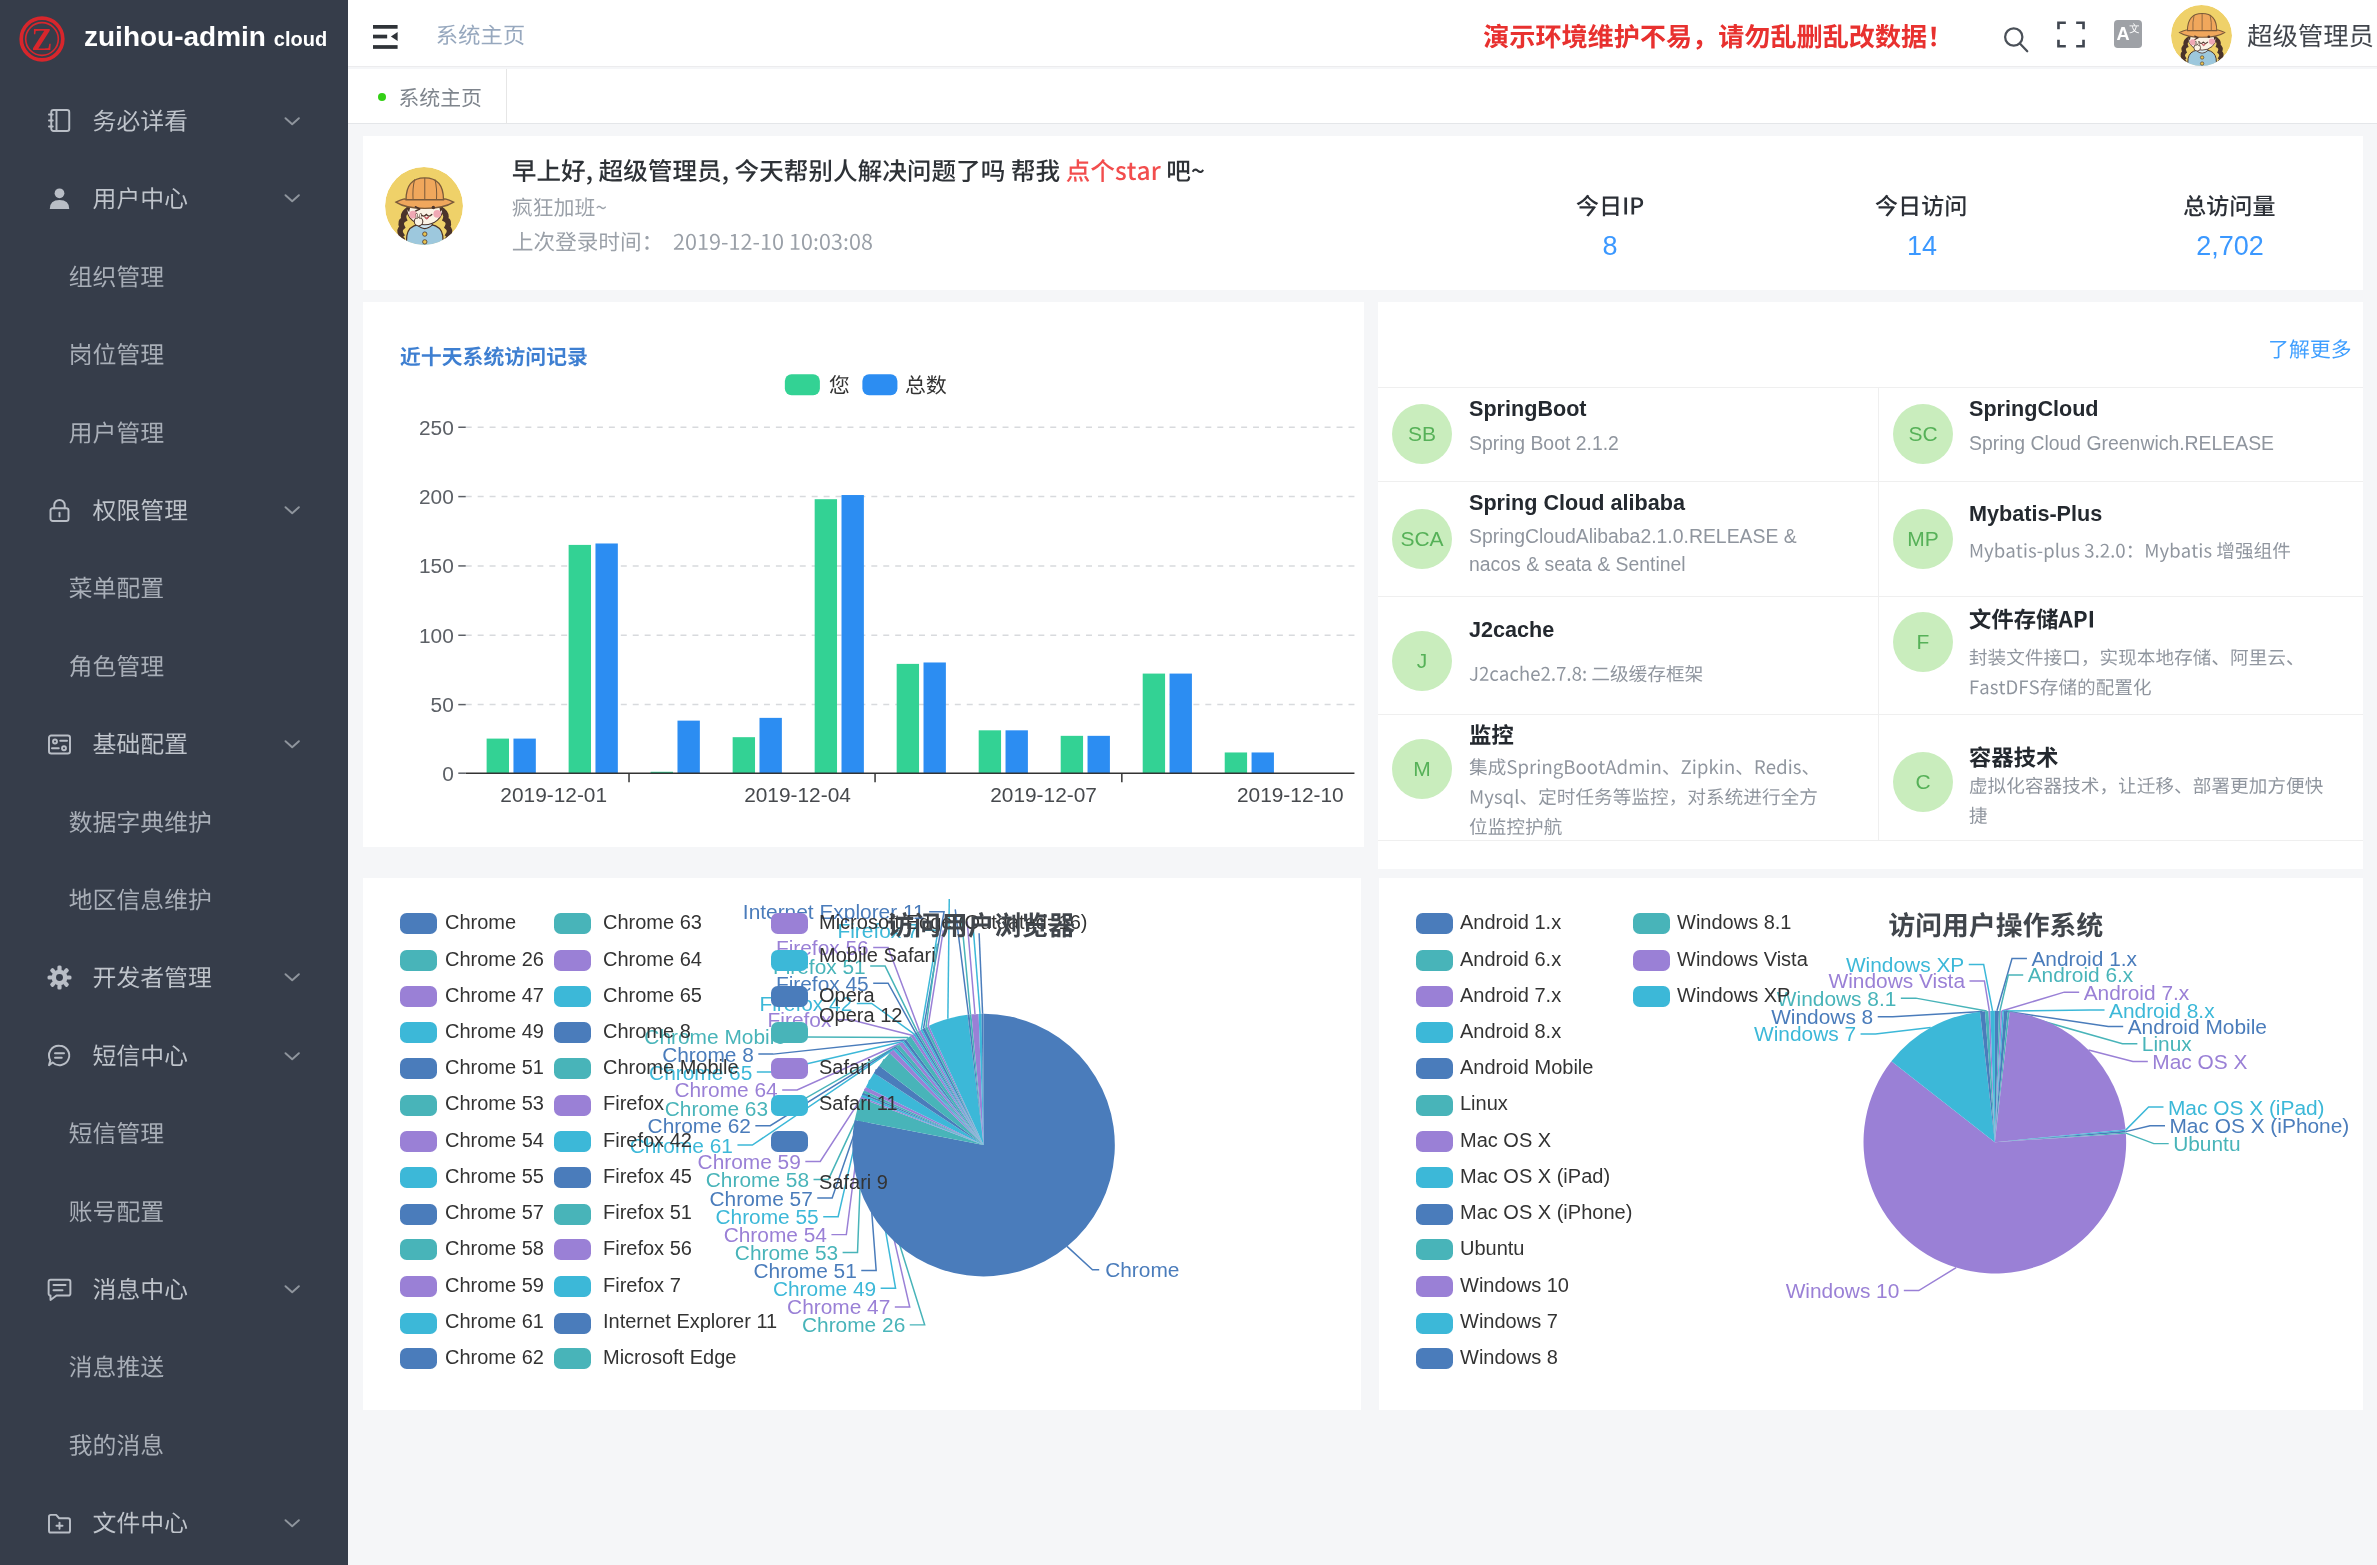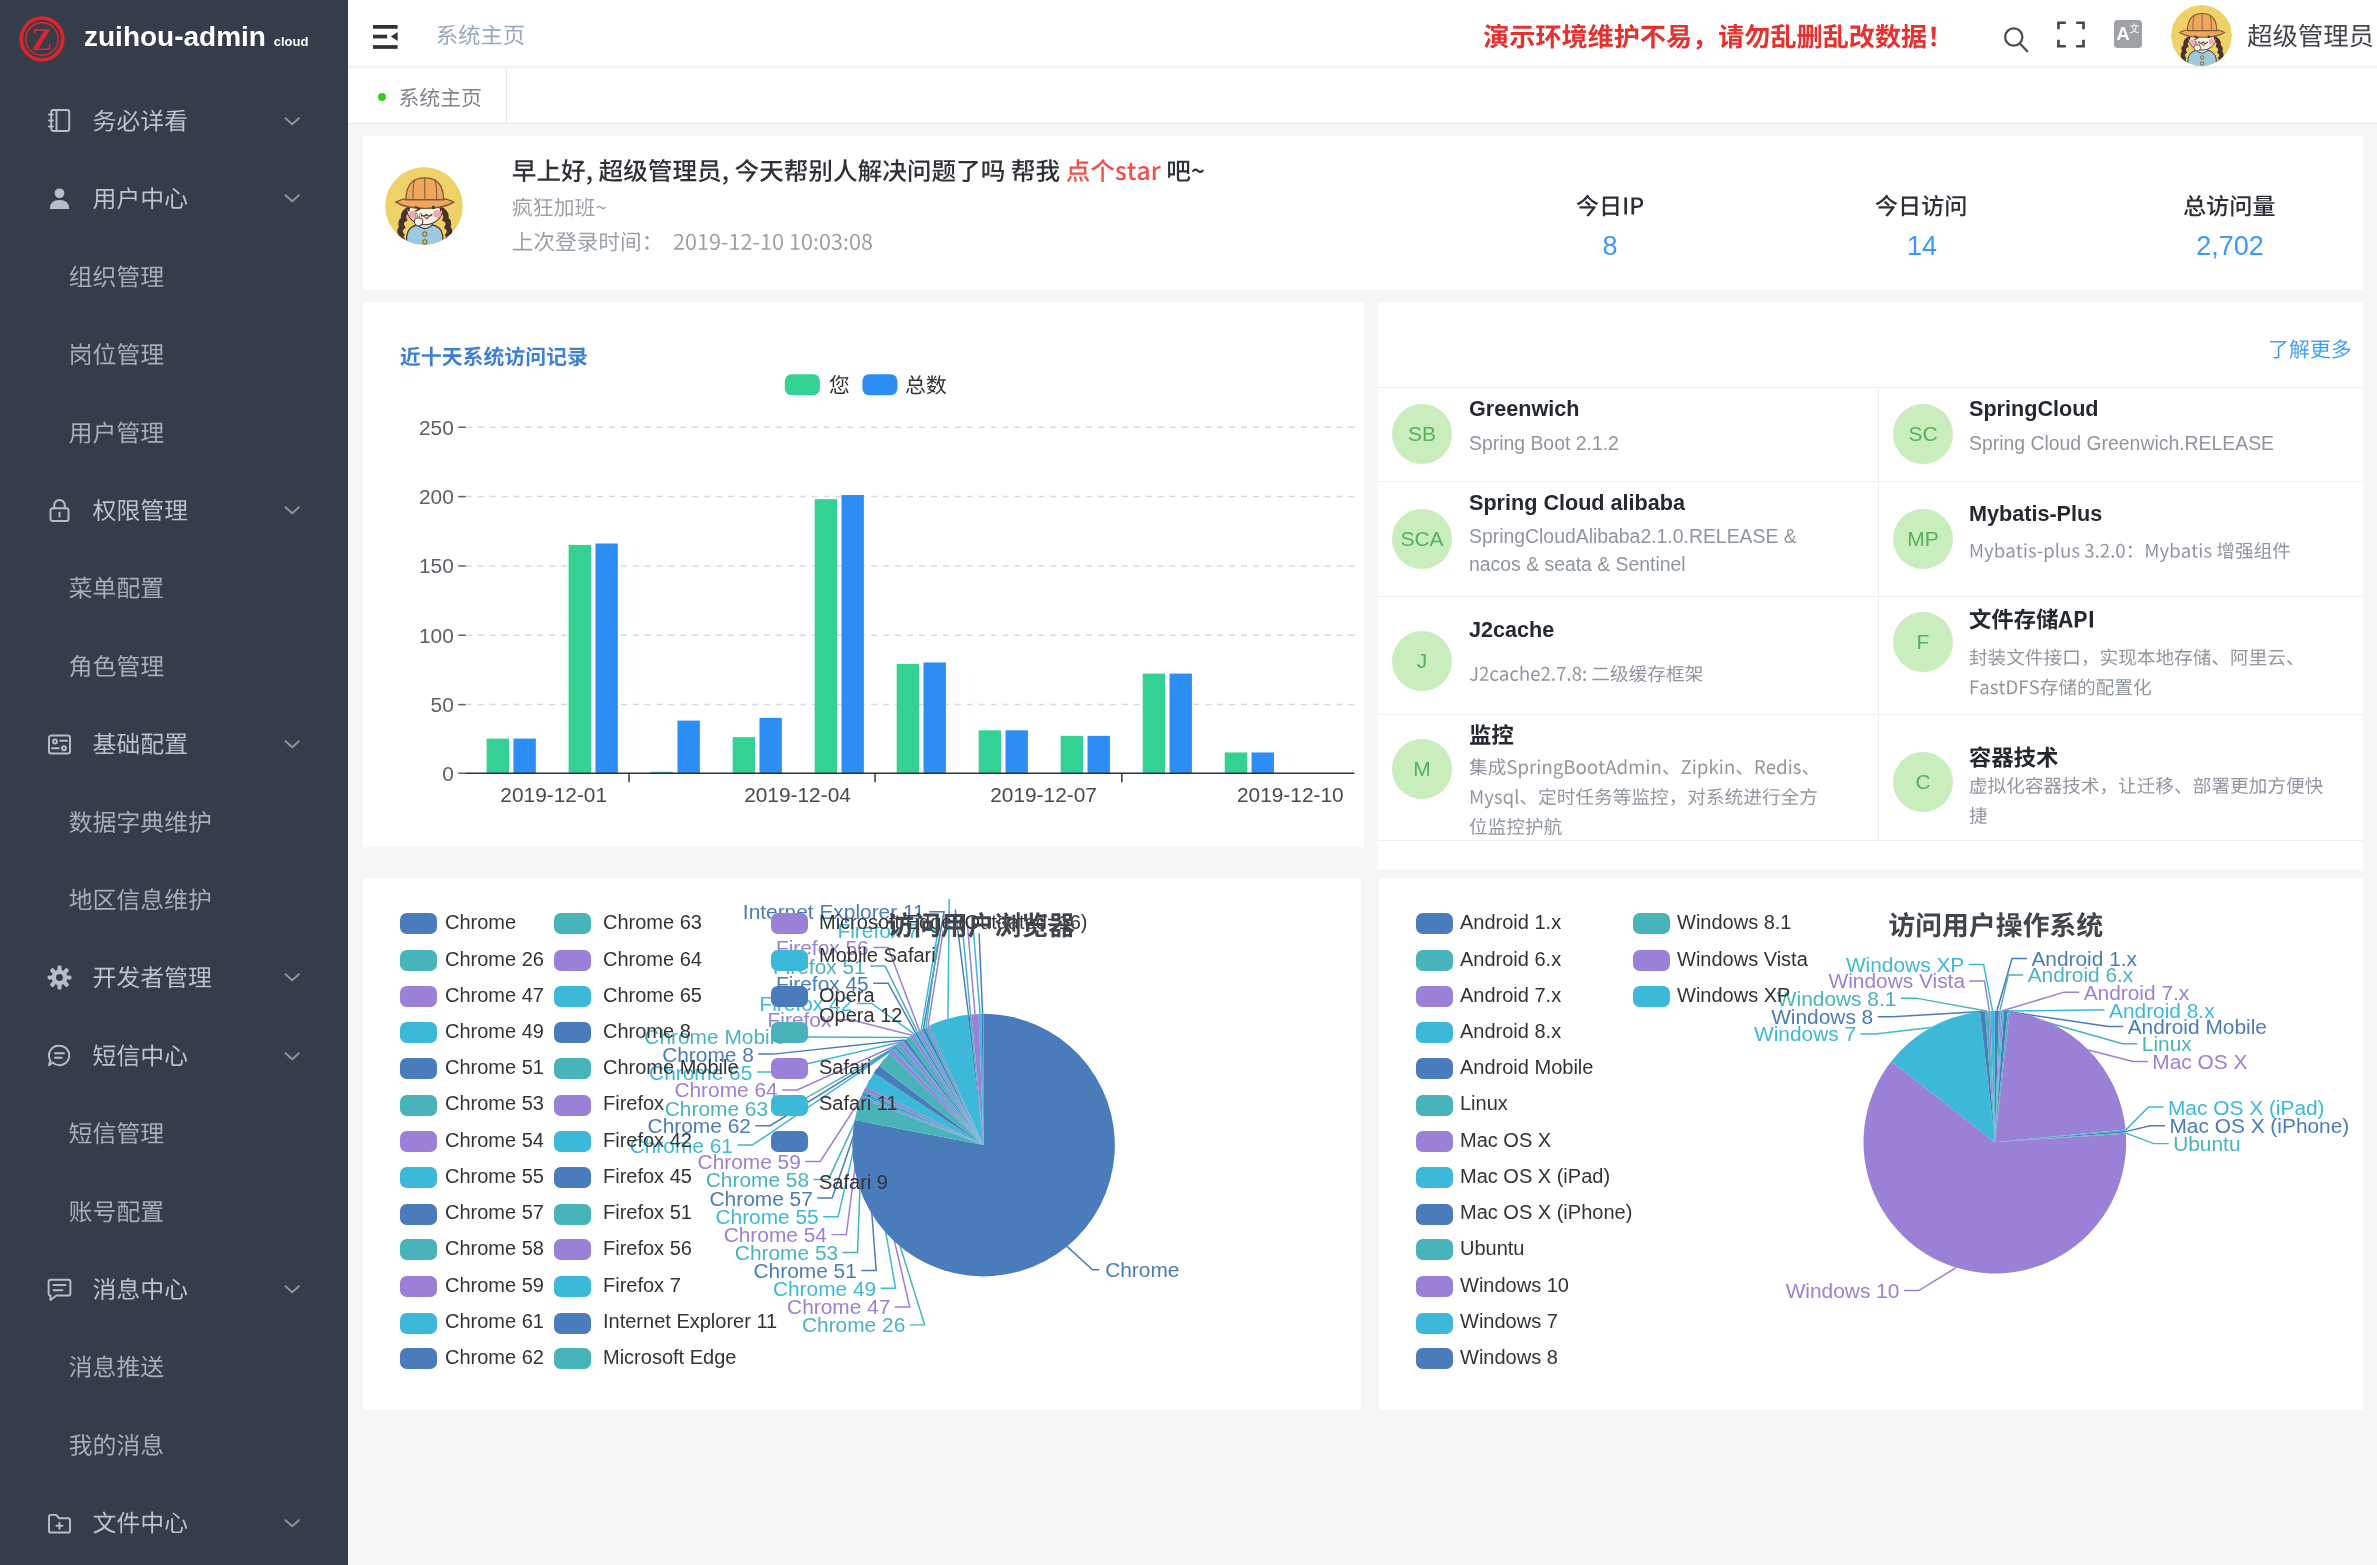--- a/index.html
+++ b/index.html
@@ -9,21 +9,21 @@
     <div class="card" style="left:363px;top:302px;width:1001px;height:545px"></div>
     <div class="card" style="left:1378px;top:302px;width:985px;height:567px"></div>
     <div class="card" style="left:363px;top:878px;width:998px;height:532px"></div>
     <div class="card" style="left:1379px;top:878px;width:984px;height:532px"></div>
     <div class="abs" style="left:0;top:0;width:348px;height:1566px;background:#363d4a"></div>
     <svg class="abs" style="left:19.4px;top:16.4px" width="46" height="46" viewBox="0 0 62 62">
       <circle cx="31" cy="31" r="28" fill="none" stroke="#d8262c" stroke-width="5"></circle>
       <circle cx="31" cy="31" r="22" fill="none" stroke="#d8262c" stroke-width="2.2"></circle>
       <text x="31" y="46" text-anchor="middle" font-size="42" font-weight="bold" font-family="Liberation Serif, serif" fill="#d8262c">Z</text>
     </svg>
-    <div class="abs" style="left:84px;top:21px;color:#fff;font-size:28px;font-weight:bold">zuihou-admin <span style="font-size:13px">cloud</span></div>
+    <div class="abs" style="left:84px;top:21px;color:#fff;font-size:28px;font-weight:bold">zuihou-admin <span style="font-size:20px">cloud</span></div>
     <svg class="abs" style="left:46px;top:107px" width="27" height="27" viewBox="0 0 36 36" fill="none" stroke="#b9bec6" stroke-width="2.6" stroke-linecap="round" stroke-linejoin="round">
       <rect x="7" y="4" width="24" height="28" rx="3"></rect>
       <line x1="14" y1="4" x2="14" y2="32"></line>
       <line x1="4" y1="10" x2="9" y2="10"></line>
       <line x1="4" y1="18" x2="9" y2="18"></line>
       <line x1="4" y1="26" x2="9" y2="26"></line>
     </svg>
     <svg class="abs" style="left:284px;top:116px" width="16.4" height="10.4" viewBox="0 0 22 14" fill="none">
       <polyline points="2,3 11,11 20,3" stroke="#8f959d" stroke-width="2.6" stroke-linecap="round" stroke-linejoin="round"></polyline>
     </svg>
@@ -230,21 +230,21 @@
       <text x="912" y="661" text-anchor="middle" font-size="28" fill="#46494d" dominant-baseline="central" font-family="Liberation Sans, sans-serif">2019-12-07</text>
       <text x="1243" y="661" text-anchor="middle" font-size="28" fill="#46494d" dominant-baseline="central" font-family="Liberation Sans, sans-serif">2019-12-10</text>
     </svg>
     <div class="abs" style="left:1378px;top:387px;width:985px;height:0;border-top:1.5px solid #efefef"></div>
     <div class="abs" style="left:1378px;top:481px;width:985px;height:0;border-top:1.5px solid #efefef"></div>
     <div class="abs" style="left:1378px;top:596px;width:985px;height:0;border-top:1.5px solid #efefef"></div>
     <div class="abs" style="left:1378px;top:714px;width:985px;height:0;border-top:1.5px solid #efefef"></div>
     <div class="abs" style="left:1378px;top:840px;width:985px;height:0;border-top:1.5px solid #efefef"></div>
     <div class="abs" style="left:1878px;top:387px;width:0;height:453px;border-left:1.5px solid #efefef"></div>
     <div class="pava" style="left:1392px;top:404px">SB</div>
-    <div class="abs ptitle" style="left:1469px;top:396px">Greenwich</div>
+    <div class="abs ptitle" style="left:1469px;top:396px">SpringBoot</div>
     <div class="abs pdesc" style="left:1469px;top:432px">Spring Boot 2.1.2</div>
     <div class="pava" style="left:1893px;top:404px">SC</div>
     <div class="abs ptitle" style="left:1969px;top:396px">SpringCloud</div>
     <div class="abs pdesc" style="left:1969px;top:432px">Spring Cloud Greenwich.RELEASE</div>
     <div class="pava" style="left:1392px;top:509px">SCA</div>
     <div class="abs ptitle" style="left:1469px;top:490px">Spring Cloud alibaba</div>
     <div class="abs pdesc" style="left:1469px;top:525px">SpringCloudAlibaba2.1.0.RELEASE &amp;</div>
     <div class="abs pdesc" style="left:1469px;top:553px">nacos &amp; seata &amp; Sentinel</div>
     <div class="pava" style="left:1893px;top:509px">MP</div>
     <div class="abs ptitle" style="left:1969px;top:501px">Mybatis-Plus</div>

